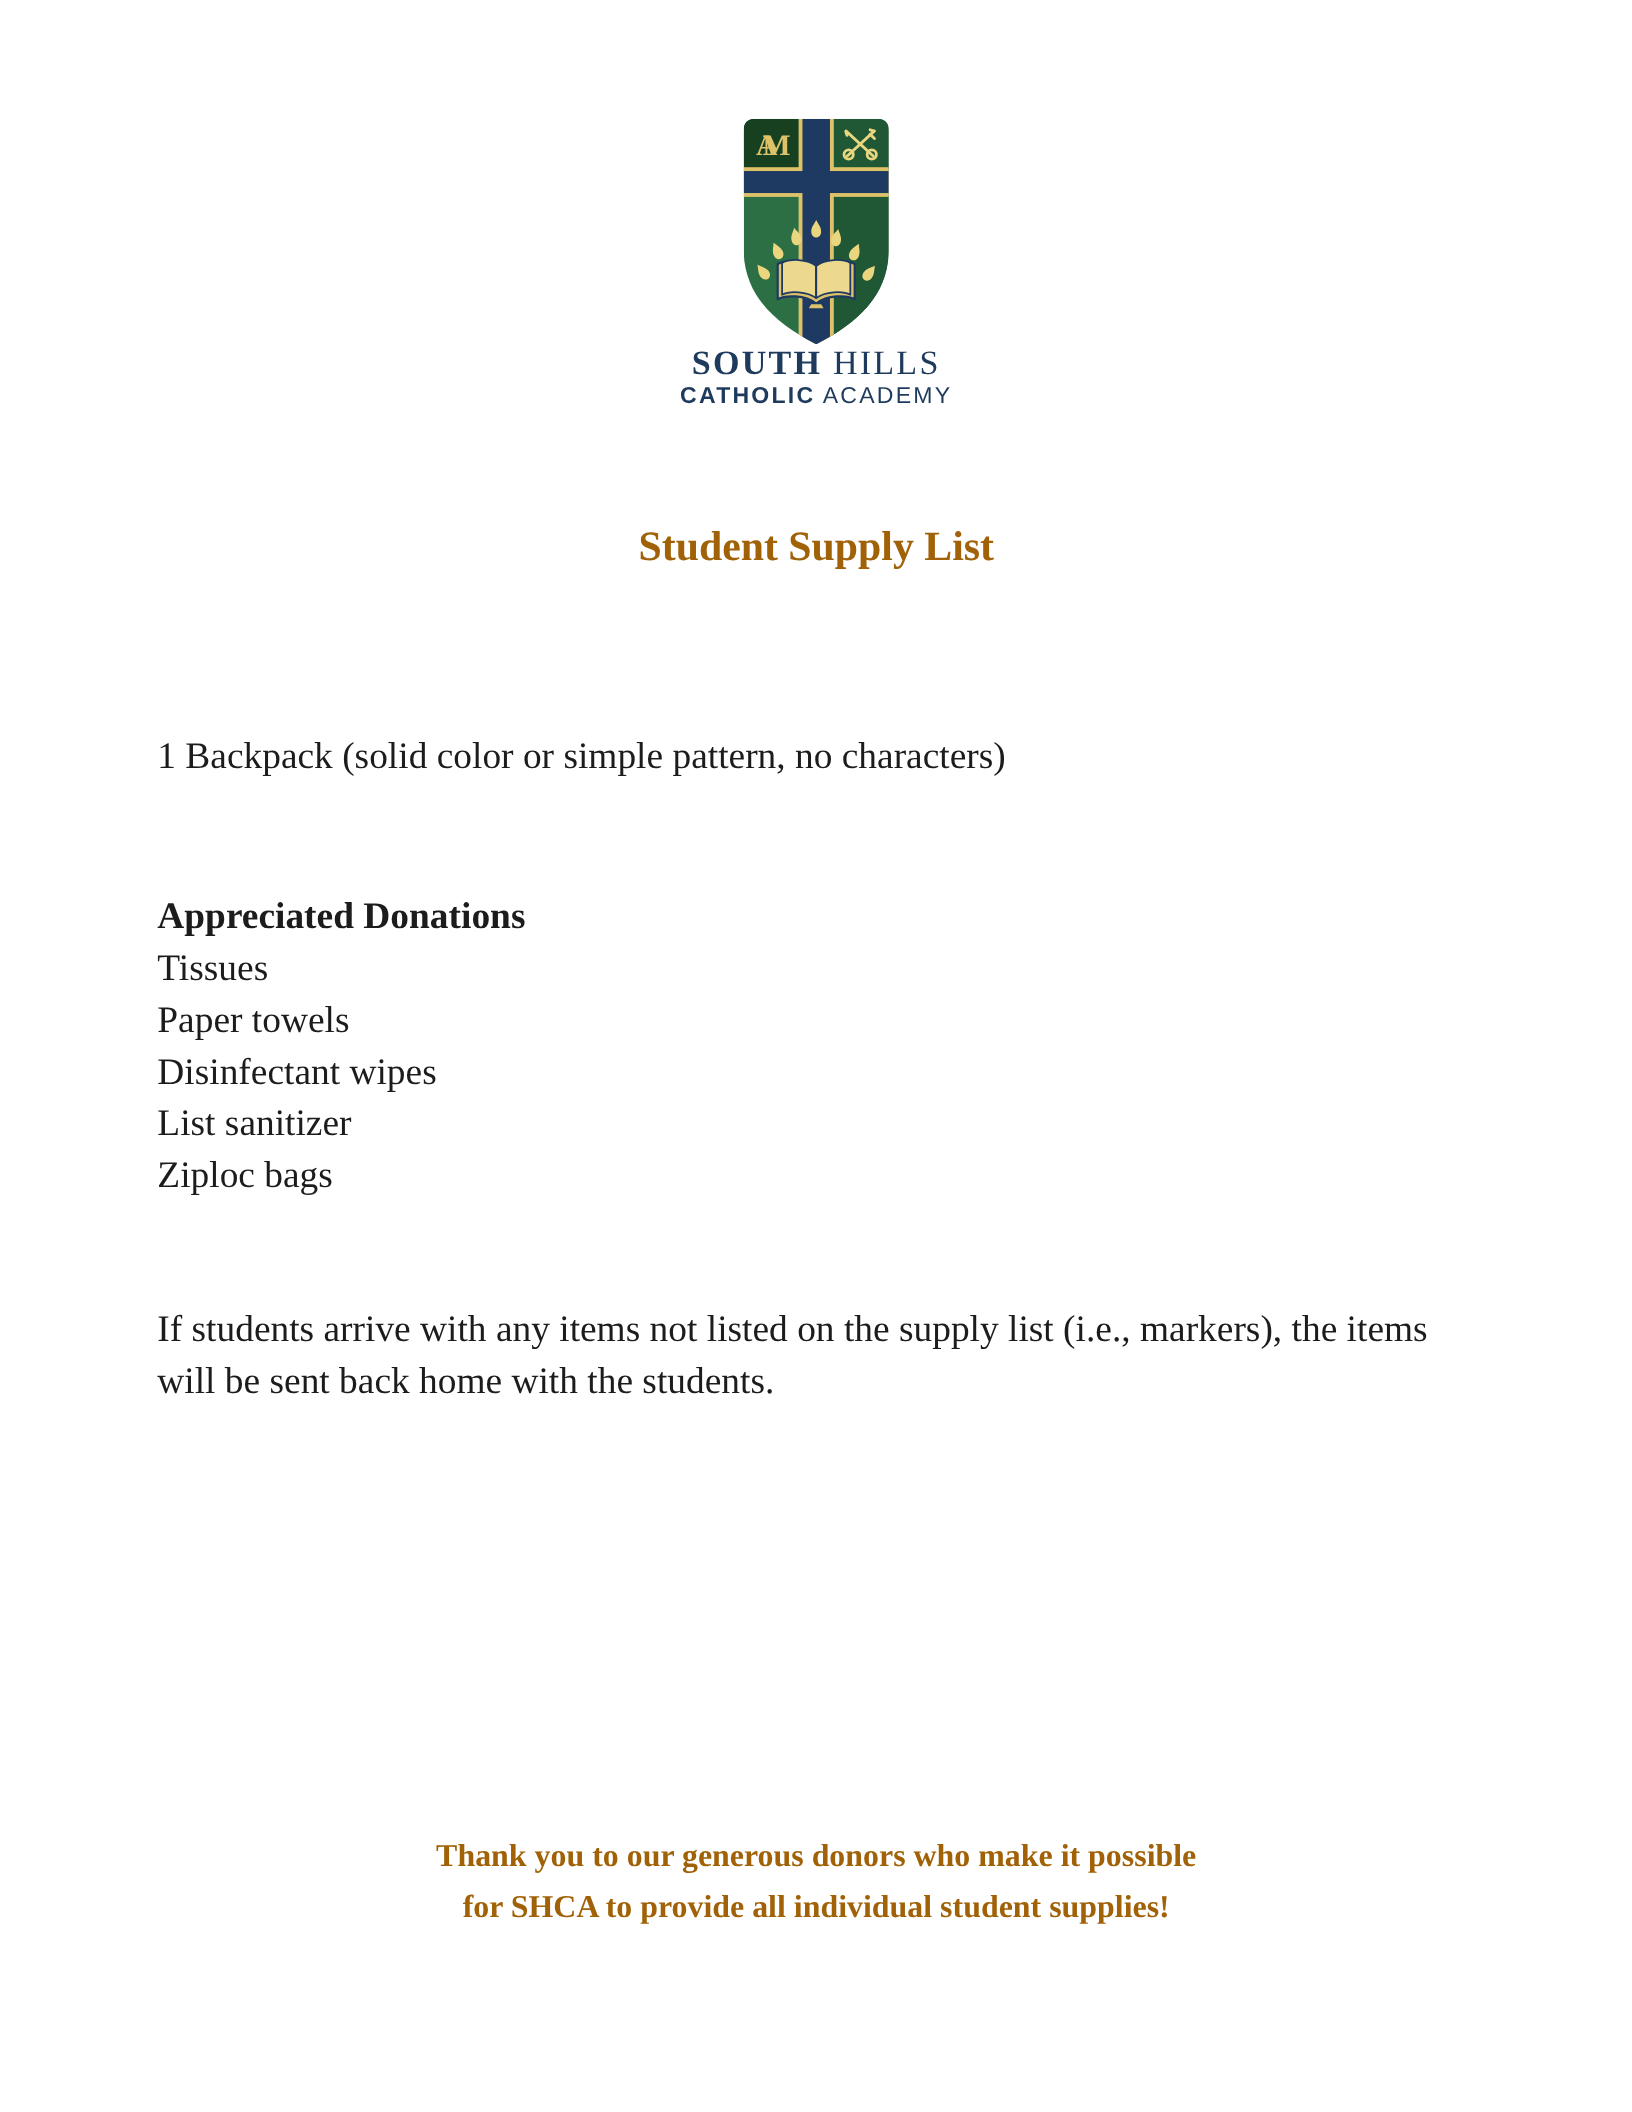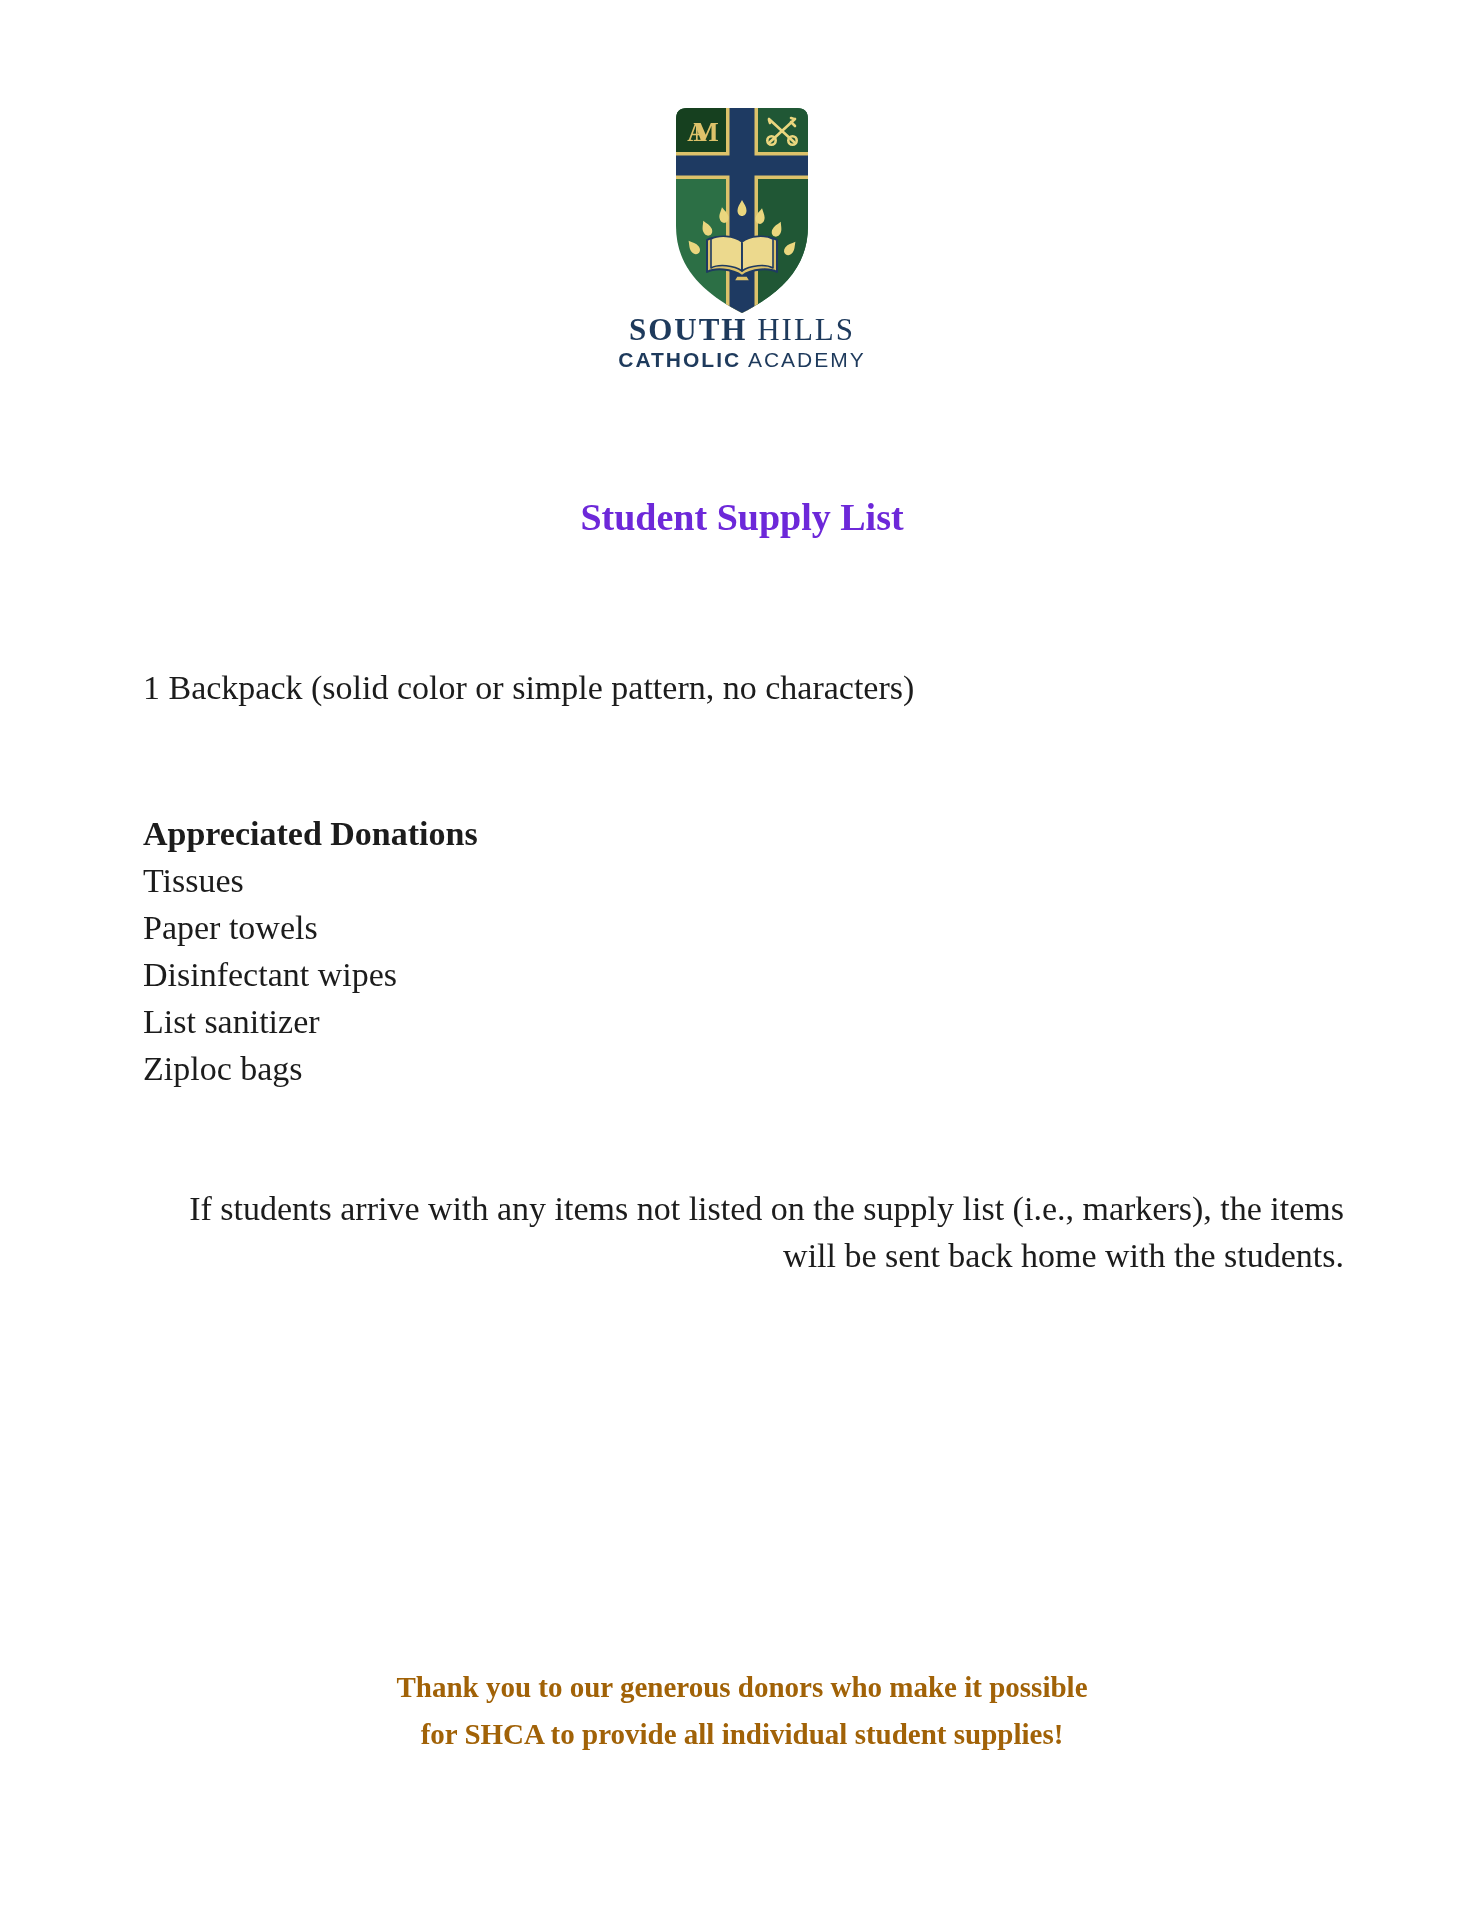--- a/index.html
+++ b/index.html
@@ -40,42 +40,42 @@
     letter-spacing: 2px;
     margin-top: 2px;
     white-space: nowrap;
   }
   .wm-line2 .wm-bold { font-weight: 700; }
   .wm-line2 .wm-light { font-weight: 400; }
 
   
   .doc-title {
     position: absolute;
-    top: 495px;
+    top: 475px;
     left: 0;
     width: 100%;
     text-align: center;
     font-size: 38px;
     font-weight: 700;
-    color: #6d28d9;
+    color: #a16207;
   }
 
   
   .body-text {
     position: absolute;
     left: 143px;
     right: 140px;
     font-size: 34px;
     line-height: 47px;
     color: #1c1c1c;
   }
   .backpack-line { top: 664px; }
   .donations-block { top: 810px; }
   .donations-heading { font-weight: 700; }
-  .note-block { top: 1185px; text-align: right; }
+  .note-block { top: 1185px; }
 
   
   .thanks-block {
     position: absolute;
     top: 1664px;
     left: 0;
     width: 100%;
     text-align: center;
     font-size: 29px;
     font-weight: 700;

